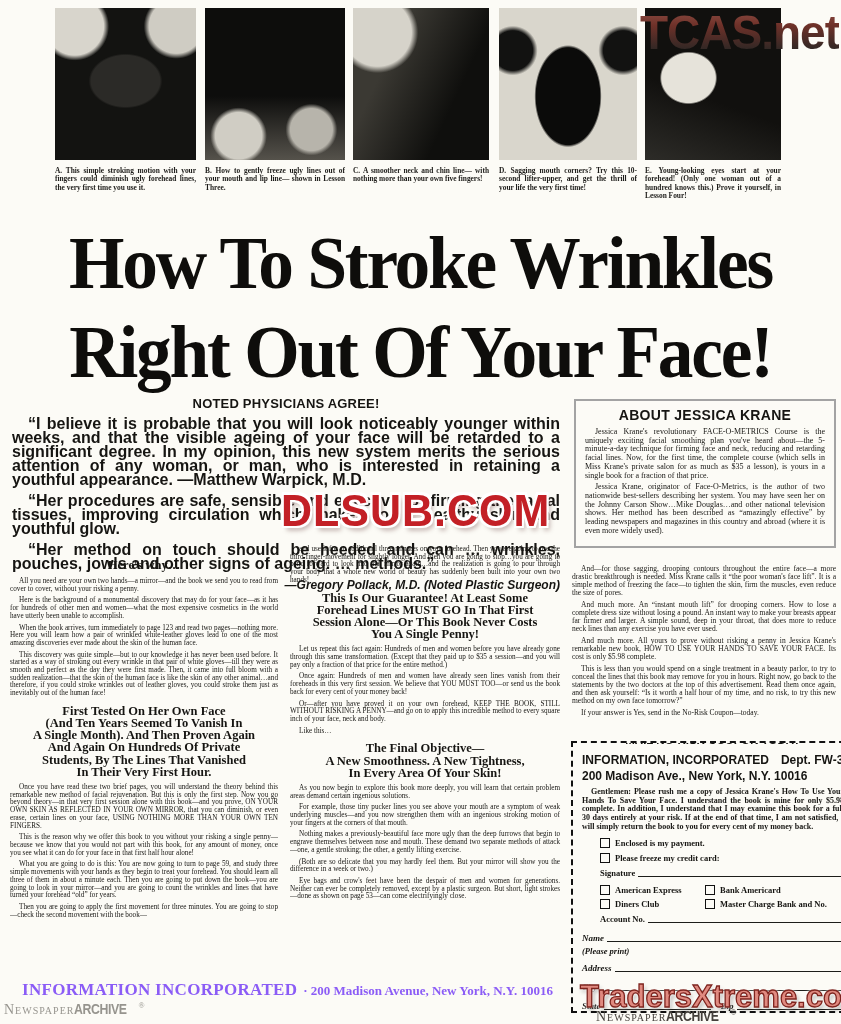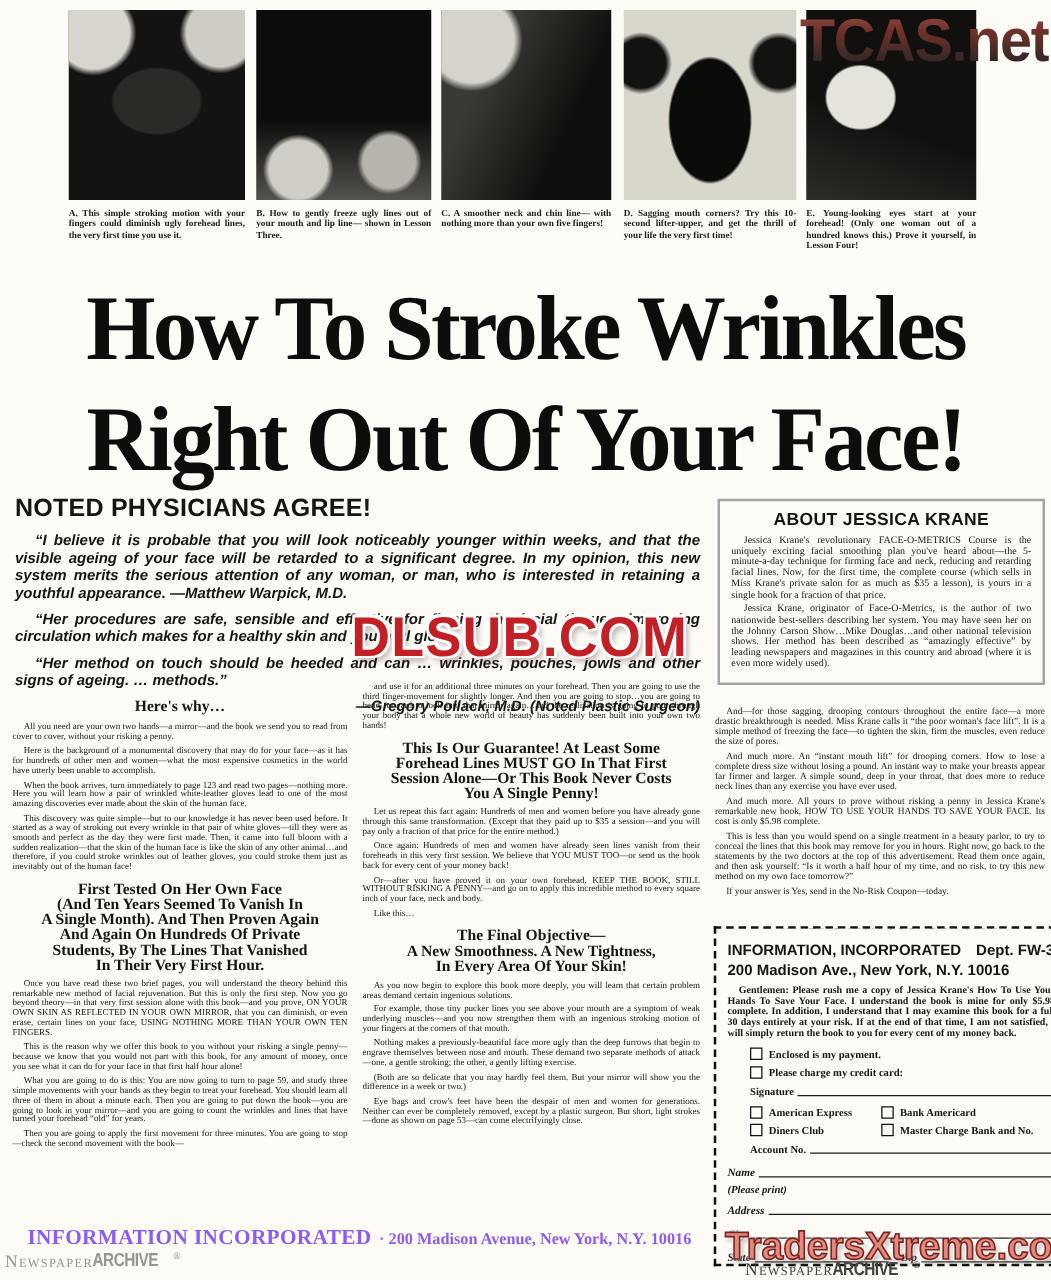--- a/index.html
+++ b/index.html
@@ -79,27 +79,27 @@
     left:0;right:0;top:219px;text-align:center;
     font-weight:bold;font-size:66px;line-height:79px;letter-spacing:-2px;
     transform:scale(1.08,1.12);transform-origin:top center;
     color:#0e0d0b;
   }
   .headline span{display:block;}
 
   
   .physicians{left:12px;top:396px;width:548px;}
   .physicians h2{
-    margin:0 0 6px;text-align:left;
-    font-family:"Liberation Sans",sans-serif;font-size:20px;letter-spacing:0.2px;
+    margin:0 0 6px;text-align:center;
+    font-family:"Liberation Sans",sans-serif;font-size:13px;letter-spacing:0.2px;
   }
   .physicians p{
     margin:0 0 7px;text-indent:16px;text-align:justify;
     font-family:"Liberation Sans",sans-serif;font-weight:bold;
-    font-size:12px;line-height:14px;font-style:italic;
+    font-size:16px;line-height:14px;
   }
   .physicians .attr{
     text-align:right;font-family:"Liberation Sans",sans-serif;
     font-weight:bold;font-style:italic;font-size:12px;margin-top:2px;
   }
 
   
   .about-box{
     left:574px;top:399px;width:240px;border:2px solid #a3a3a3;
     padding:6px 9px 8px;background:#fcfbf6;
@@ -271,21 +271,21 @@
     <div class="coupon-company"><span>INFORMATION, INCORPORATED</span><span class="dept">Dept. FW-3</span></div>
     <div class="coupon-address">200 Madison Ave., New York, N.Y. 10016</div>
     <p class="coupon-body">Gentlemen: Please rush me a copy of Jessica Krane's How To Use Your Hands To Save Your Face. I understand the book is mine for only $5.98 complete. In addition, I understand that I may examine this book for a full 30 days entirely at your risk. If at the end of that time, I am not satisfied, I will simply return the book to you for every cent of my money back.</p>
 
     <div class="chk-row">
         <span class="chk"></span>
         <span>Enclosed is my payment.</span>
       </div>
     <div class="chk-row">
         <span class="chk"></span>
-        <span>Please charge my credit card:</span>
+        <span>Please freeze my credit card:</span>
       </div>
 
     <div class="sig-row">
         <span>Signature</span>
         <span class="rule"></span>
       </div>
 
     <div class="cards">
       <div class="card-item">
           <span class="chk"></span>

